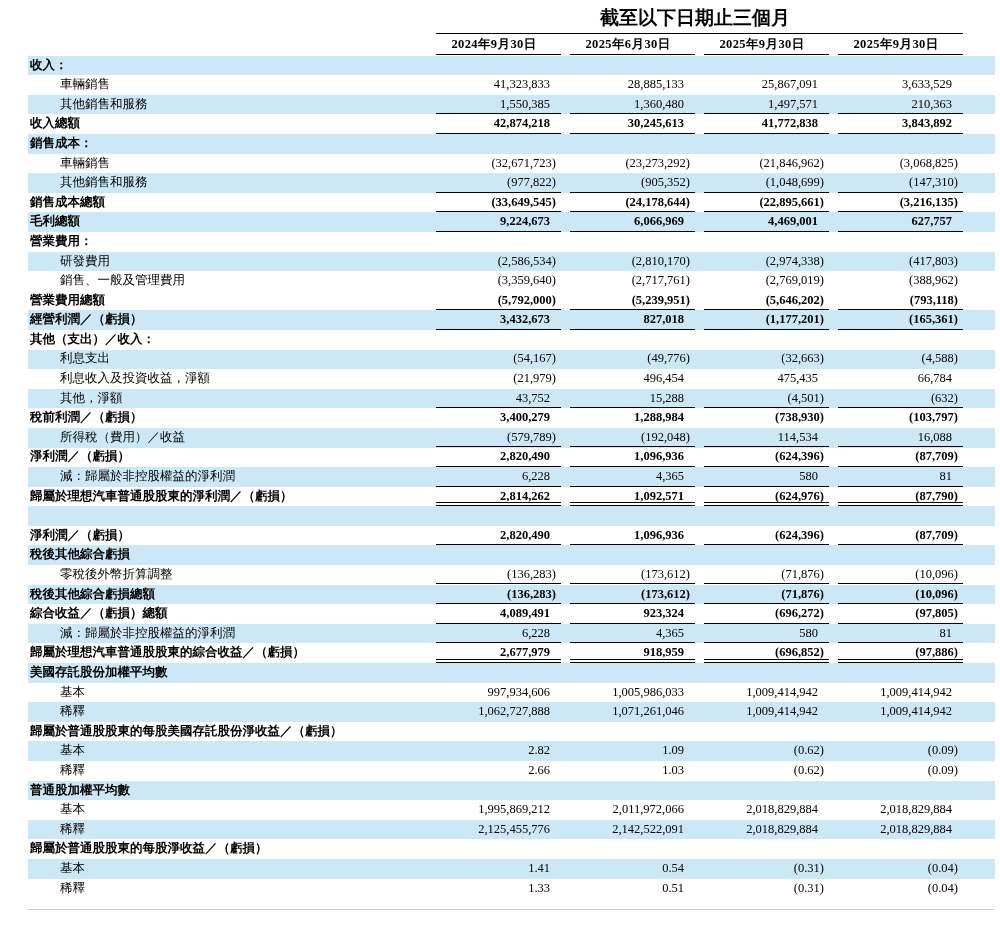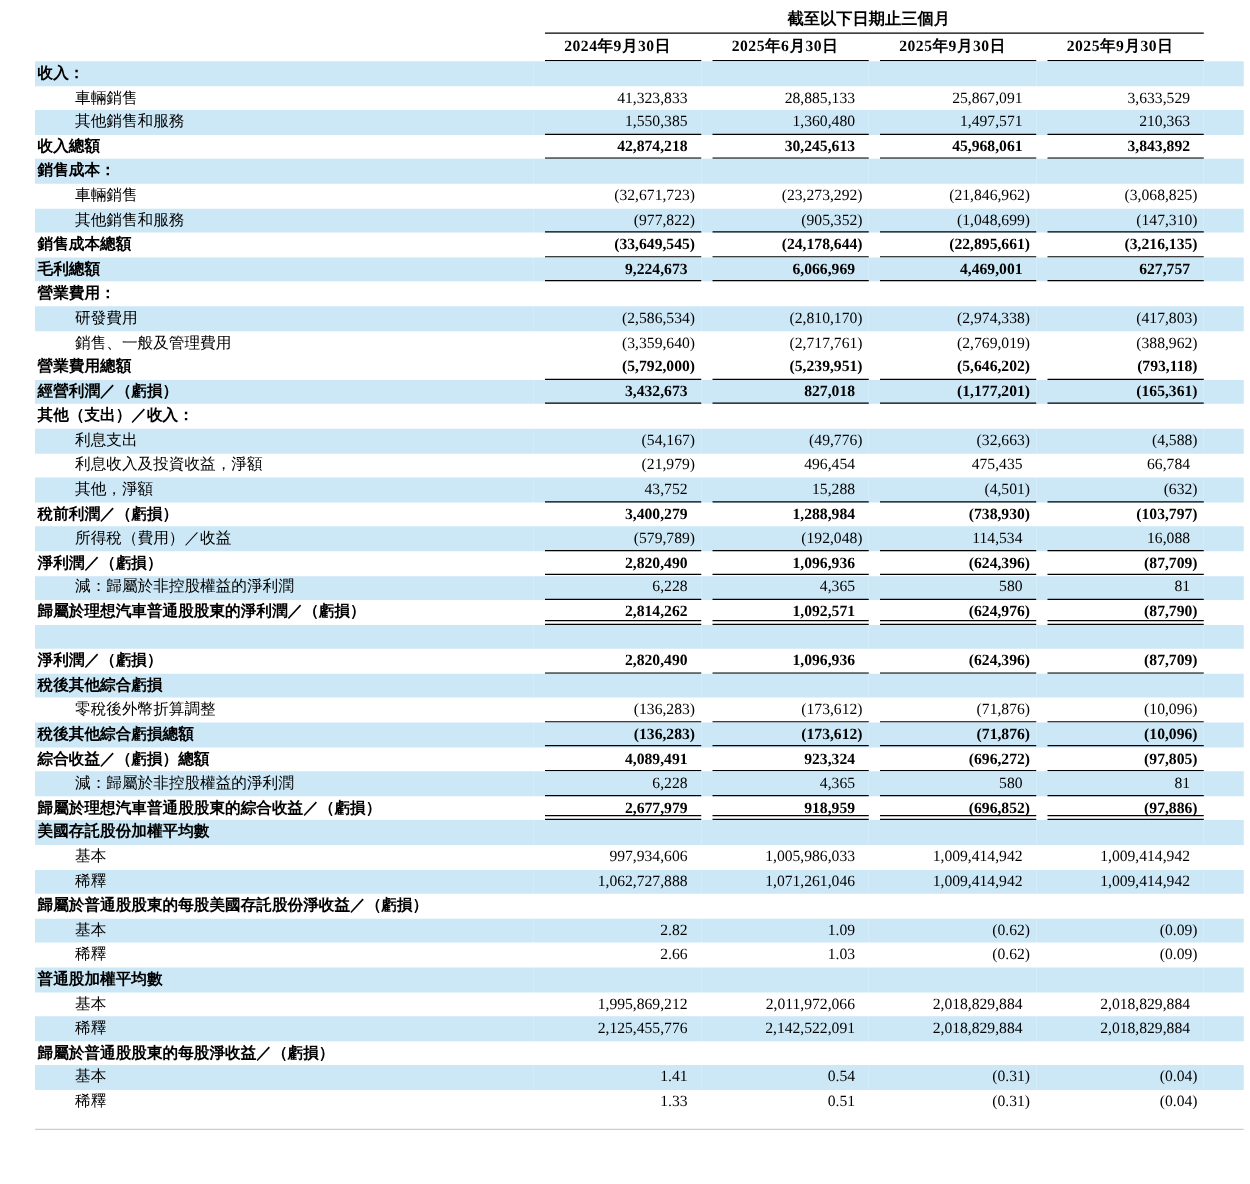--- a/index.html
+++ b/index.html
@@ -15,21 +15,21 @@
     table-layout:fixed;
     width:967px;
     font-size:12.5px;
   }
   col.c-label{width:399px;}
   col.c-num{width:134px;}
   col.c-sp{width:32px;}
   td{padding:0;vertical-align:middle;height:19.6px;line-height:1.1;}
   thead td{height:auto;}
   .grp-title{
-    text-align:center;font-weight:bold;font-size:13px;
+    text-align:center;font-weight:bold;font-size:19px;
     padding:3px 0 5px 0;
     background-image:linear-gradient(#000,#000);
     background-repeat:no-repeat;
     background-size:calc(100% - 9px) 1.2px;
     background-position:right bottom;
   }
   .colhead{
     text-align:center;font-weight:bold;
     padding:4px 0 4px 0;letter-spacing:.4px;
     background-image:linear-gradient(#000,#000);
@@ -112,21 +112,21 @@
           <td class="num">1,550,385</td>
           <td class="num">1,360,480</td>
           <td class="num">1,497,571</td>
           <td class="num">210,363</td>
           <td class="sp"></td>
         </tr>
         <tr class="bold ul">
           <td class="label">收入總額</td>
           <td class="num">42,874,218</td>
           <td class="num">30,245,613</td>
-          <td class="num">45,968,061</td>
+          <td class="num">41,772,838</td>
           <td class="num">3,843,892</td>
           <td class="sp"></td>
         </tr>
         <tr class="stripe bold">
           <td class="label">銷售成本：</td>
           <td class="num"></td>
           <td class="num"></td>
           <td class="num"></td>
           <td class="num"></td>
           <td class="sp"></td>

